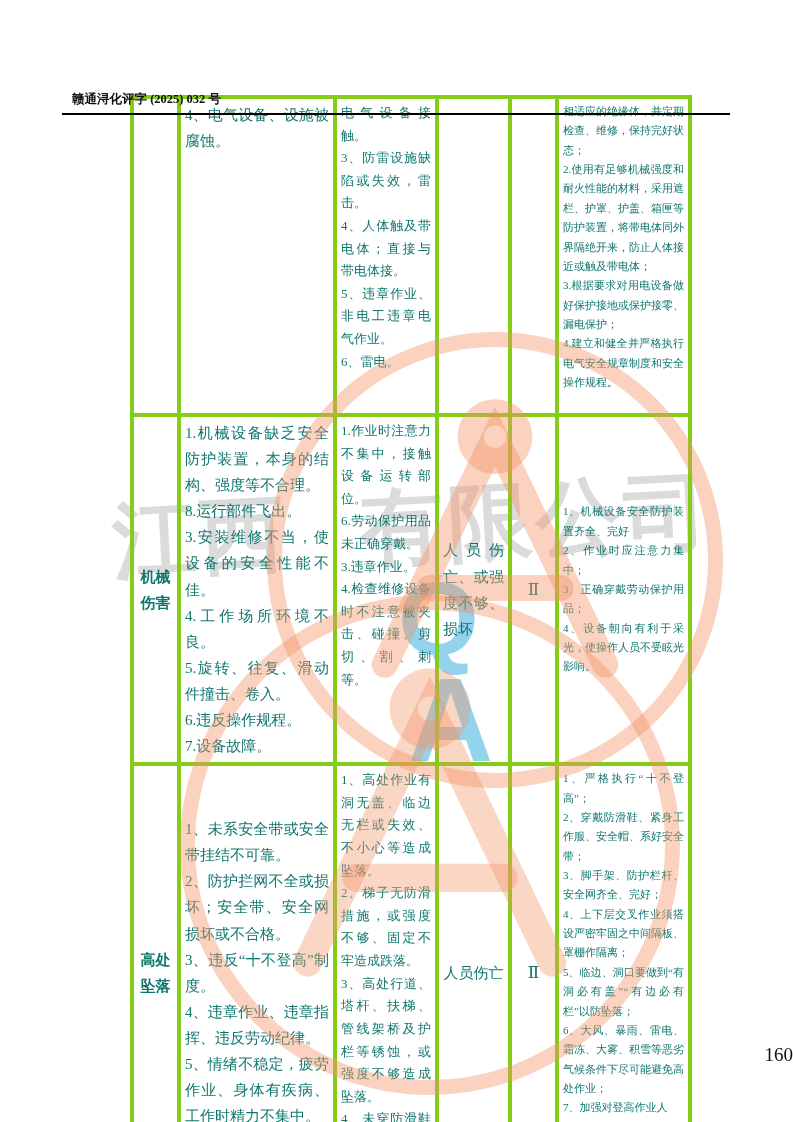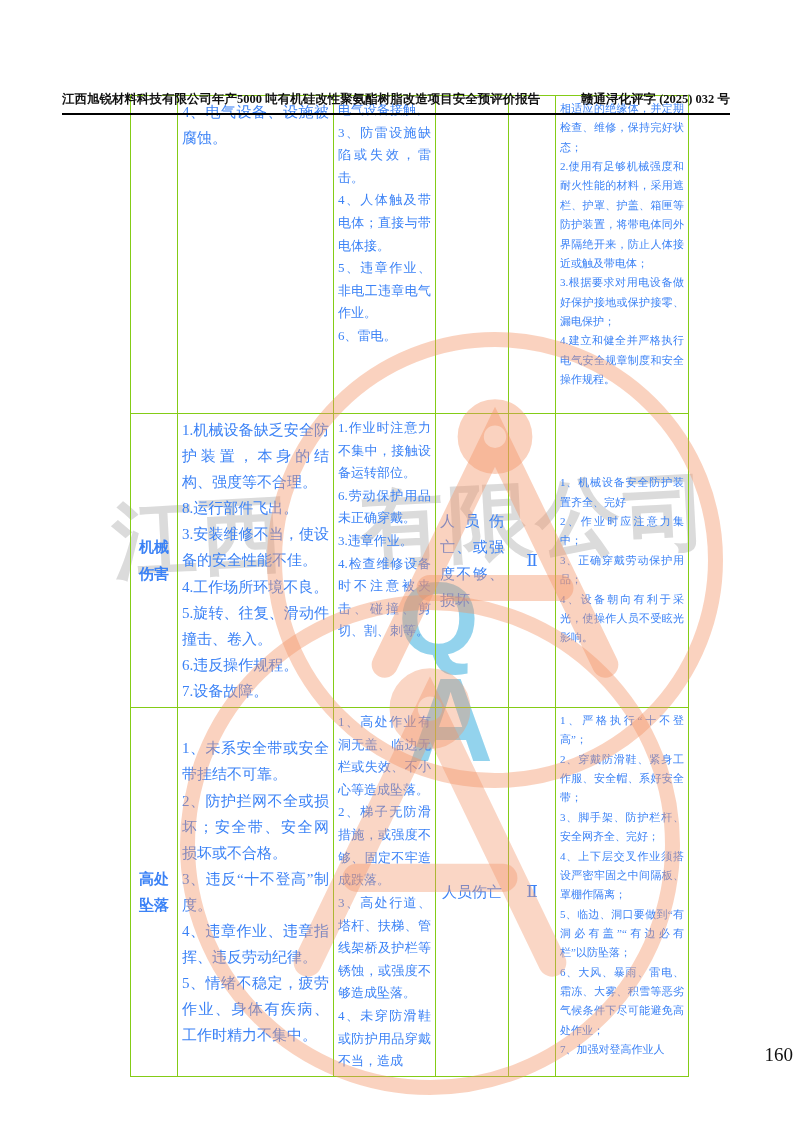--- a/index.html
+++ b/index.html
@@ -15,26 +15,26 @@
     display:flex;justify-content:space-between;align-items:flex-end;
     font-weight:bold;font-size:12.5px;line-height:18px;
     border-bottom:2px solid #000;padding-bottom:5px;
     z-index:3;
   }
   .doc-header .right{white-space:nowrap;margin-left:10px;margin-top:44px;}
   
   .table-wrap{position:absolute;left:130px;top:95px;z-index:2;}
   table{border-collapse:collapse;table-layout:fixed;width:558px;}
   td{
-    border:1px solid #84cc16;
+    border:4px solid #84cc16;
     padding:3px 4px;
     font-size:15px;line-height:1.74;
     text-align:justify;text-justify:inter-ideograph;
     word-break:break-all;white-space:pre-line;
-    vertical-align:top;color:#3b82f6;
+    vertical-align:top;color:#0f766e;
   }
   td.mid{vertical-align:middle;}
   td.ctr{text-align:center;}
   td.col-hazard{text-align:center;font-size:15px;font-weight:bold;}
   td.col-detail{font-size:13px;}
   td.col-measures{font-size:11px;line-height:1.76;}
   td.col-level{font-size:17px;text-align:center;}
   td.col-consequence{font-size:15px;}
   
   .page-number{
@@ -71,21 +71,20 @@
 <div class="wm-under">
   <div class="wm-gray">
     <span>江西</span>
     <span>有限公司</span>
   </div>
   <div class="wm-blue q">Q</div>
   <div class="wm-blue a">A</div>
 </div>
 
 <div class="doc-header">
-  <span class="left">江西旭锐材料科技有限公司年产5000 吨有机硅改性聚氨酯树脂改造项目安全预评价报告</span>
   <span class="right">赣通浔化评字 (2025) 032 号</span>
 </div>
 
 <div class="table-wrap">
   <table>
     <colgroup>
       <col style="width:47px">
         <col style="width:156px">
         <col style="width:102px">
       <col style="width:73px">

